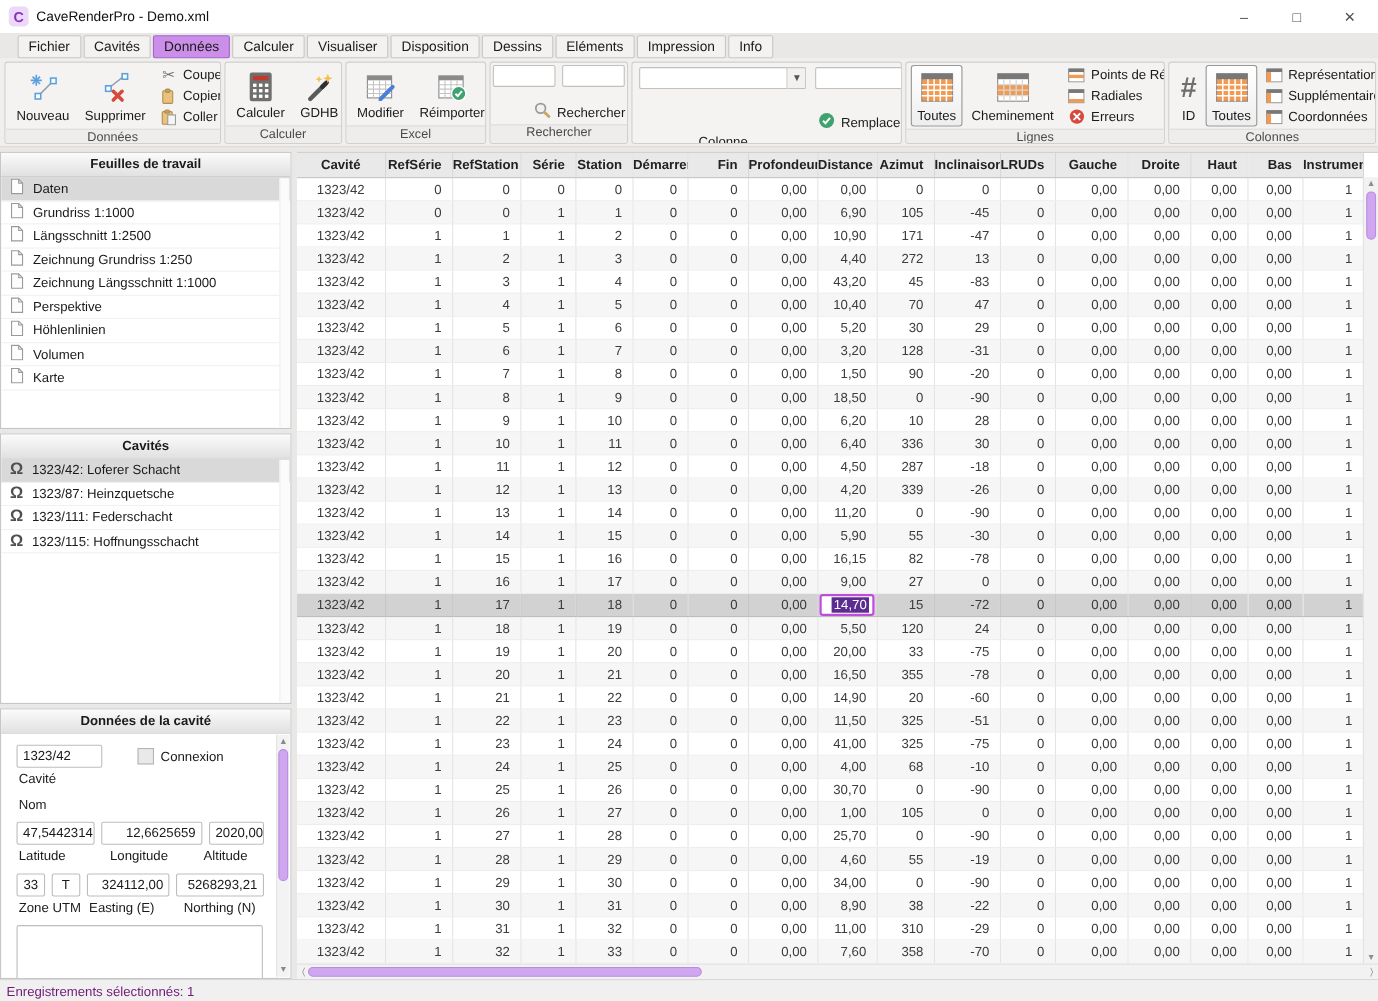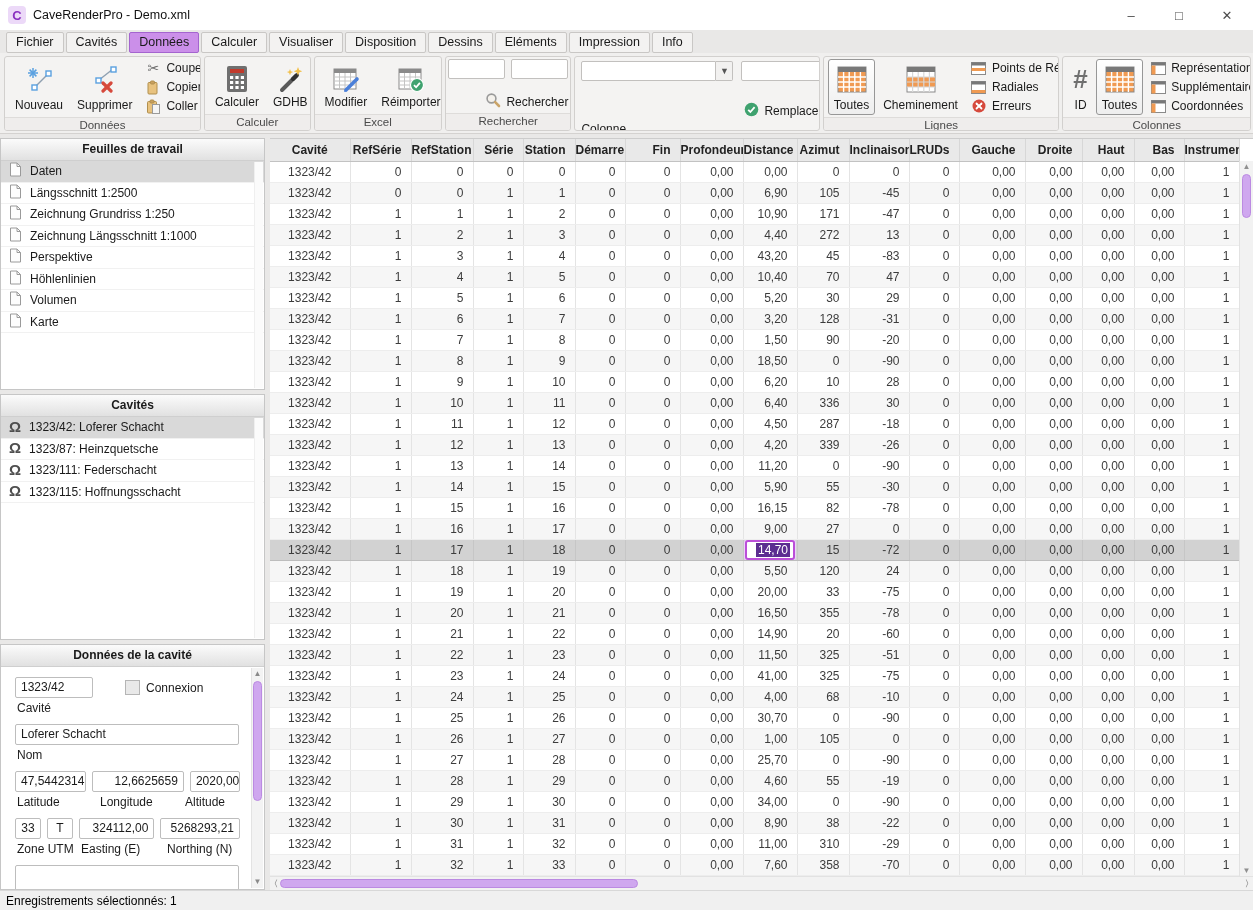--- a/index.html
+++ b/index.html
@@ -5,21 +5,21 @@
 *{margin:0;padding:0;box-sizing:border-box;}
 html,body{width:1253px;height:910px;}
 body{font-family:"Liberation Sans",sans-serif;background:#e9e8e7;color:#1a1a1a;overflow:hidden;font-size:12px;}
 
 .titlebar{height:30px;background:#fff;display:flex;align-items:center;padding:0 8px;}
 .logo{width:18px;height:18px;border-radius:4px;background:#ecd9f8;color:#8a30c0;font-weight:bold;display:flex;align-items:center;justify-content:center;font-size:13px;margin-right:7px;}
 .title{font-size:12.5px;color:#111;}
 .wincontrols{margin-left:auto;display:flex;gap:32px;padding-right:10px;color:#4d4d4d;}
 .winbtn{font-size:13px;width:16px;text-align:center;}
 
-.menubar{height:23px;background:#e9e8e7;display:flex;align-items:flex-end;padding:0 6px;gap:2px;}
+.menubar{height:23px;background:#e9e8e7;display:flex;align-items:flex-end;padding:0 16px;gap:2px;}
 .tab{font-size:12.5px;padding:2px 9px 3px;background:#f3f2f1;border:1px solid #c9c7c5;border-radius:2px;white-space:nowrap;}
 .tab.active{background:#cb8fe9;border-color:#a464cf;}
 
 .ribbon{height:81px;background:#f0efee;border-bottom:1px solid #d4d2d0;display:flex;align-items:stretch;padding:3px 2px 2px 4px;gap:3px;}
 .group{border:1px solid #d2d0ce;border-radius:3px;background:#f4f3f2;display:flex;flex-direction:column;overflow:hidden;}
 .gbody{flex:1;display:flex;align-items:stretch;padding:2px 4px;gap:2px;}
 .gfoot{height:17px;border-top:1px solid #dedcda;background:#efedec;text-align:center;font-size:11.5px;color:#4a4a4a;line-height:15px;}
 .bigbtn{display:flex;flex-direction:column;align-items:center;justify-content:space-between;padding:3px 5px 2px;border:1px solid transparent;border-radius:3px;white-space:nowrap;}
 .bigbtn.selected{border-color:#979797;background:linear-gradient(#ffffff,#eeeeee);}
 .bigbtn .ic{height:32px;display:flex;align-items:center;justify-content:center;}
@@ -82,21 +82,21 @@
 .vscroll .arr{position:absolute;left:0;right:0;text-align:center;font-size:8px;color:#8f8f8f;height:12px;line-height:12px;}
 .vscroll .a-up{top:0;}
 .vscroll .a-dn{bottom:0;}
 .vscroll .thumb{position:absolute;top:13px;left:2px;width:9px;height:44px;background:#cfa7ef;border:1px solid #bb8ae2;border-radius:5px;}
 .hscroll{position:absolute;left:0;right:0;bottom:0;height:14px;background:#f2f2f2;border-top:1px solid #e2e2e2;}
 .hscroll .arr{position:absolute;top:0;bottom:0;width:12px;text-align:center;font-size:9px;color:#8f8f8f;line-height:13px;}
 .hscroll .a-l{left:0;}
 .hscroll .a-r{right:0;}
 .hscroll .thumb{position:absolute;top:2px;left:10px;width:358px;height:9px;background:#cfa7ef;border:1px solid #bb8ae2;border-radius:5px;}
 
-.statusbar{height:20px;background:#f0f0f0;border-top:1px solid #d8d8d8;display:flex;align-items:center;padding:0 6px;color:#000000;}
+.statusbar{height:20px;background:#f0f0f0;border-top:1px solid #d8d8d8;display:flex;align-items:center;padding:0 6px;color:#701a75;}
 </style>
 </head>
 <body>
 
 <div class="titlebar">
   <div class="logo">C</div>
   <div class="title">CaveRenderPro - Demo.xml</div>
   <div class="wincontrols">
     <span class="winbtn">–</span>
     <span class="winbtn">□</span>
@@ -284,21 +284,21 @@
     <div class="gbody">
       <div class="repcol">
         <div class="reprow1">
           <div class="dropdown">
             <div class="inputbox dval"></div>
             <div class="caret">▼</div>
           </div>
           <div class="inputbox" style="width:90px;"></div>
         </div>
         <div class="reprow2">
-          <span style="width:152px;text-align:left;margin-top:37px;">Colonne</span>
+          <span style="width:152px;text-align:center;margin-top:37px;">Colonne</span>
           <span class="smallbtn" style="margin-left:8px;">
             <span>
               <svg width="15" height="15" viewBox="0 0 15 15">
                   <circle cx="7.5" cy="7.5" r="6.8" fill="#3fa26f"></circle>
                   <path d="M4.2 7.8 l2.2 2.2 4.2 -4.8" fill="none" stroke="#fff" stroke-width="1.8"></path>
                 </svg>
             </span>
             <span>Remplacer</span>
           </span>
         </div>
@@ -457,20 +457,27 @@
                 <path d="M1.5 1h6.5l3.5 3.5V14h-10z" fill="#fdfdfd" stroke="#9a9a9a"></path>
                 <path d="M8 1v3.5h3.5" fill="none" stroke="#9a9a9a"></path>
               </svg></span>
             <span>Daten</span>
           </div>
           <div class="list-item">
             <span><svg width="13" height="15" viewBox="0 0 13 15">
                 <path d="M1.5 1h6.5l3.5 3.5V14h-10z" fill="#fdfdfd" stroke="#9a9a9a"></path>
                 <path d="M8 1v3.5h3.5" fill="none" stroke="#9a9a9a"></path>
               </svg></span>
+            <span>Grundriss 1:1000</span>
+          </div>
+          <div class="list-item">
+            <span><svg width="13" height="15" viewBox="0 0 13 15">
+                <path d="M1.5 1h6.5l3.5 3.5V14h-10z" fill="#fdfdfd" stroke="#9a9a9a"></path>
+                <path d="M8 1v3.5h3.5" fill="none" stroke="#9a9a9a"></path>
+              </svg></span>
             <span>Längsschnitt 1:2500</span>
           </div>
           <div class="list-item">
             <span><svg width="13" height="15" viewBox="0 0 13 15">
                 <path d="M1.5 1h6.5l3.5 3.5V14h-10z" fill="#fdfdfd" stroke="#9a9a9a"></path>
                 <path d="M8 1v3.5h3.5" fill="none" stroke="#9a9a9a"></path>
               </svg></span>
             <span>Zeichnung Grundriss 1:250</span>
           </div>
           <div class="list-item">
@@ -535,23 +542,20 @@
     </div>
     <div class="panel cavform">
       <div class="panel-header">Données de la cavité</div>
       <div class="formwrap">
         <div class="frow">
           <div class="fin" style="width:78px;">1323/42</div>
           <span class="checkbox" style="margin-left:26px;"></span>
           <span>Connexion</span>
         </div>
         <div class="flabel">Cavité</div>
-        <div class="frow">
-          <div class="fin" style="width:224px;">Loferer Schacht</div>
-        </div>
         <div class="flabel">Nom</div>
         <div class="frow">
           <div class="fin num" style="width:77px;">47,5442314</div>
           <div class="fin num" style="width:100px;">12,6625659</div>
           <div class="fin num" style="width:54px;">2020,00</div>
         </div>
         <div class="flabelrow">
           <span style="width:83px;">Latitude</span>
           <span style="width:85px;">Longitude</span>
           <span>Altitude</span>

